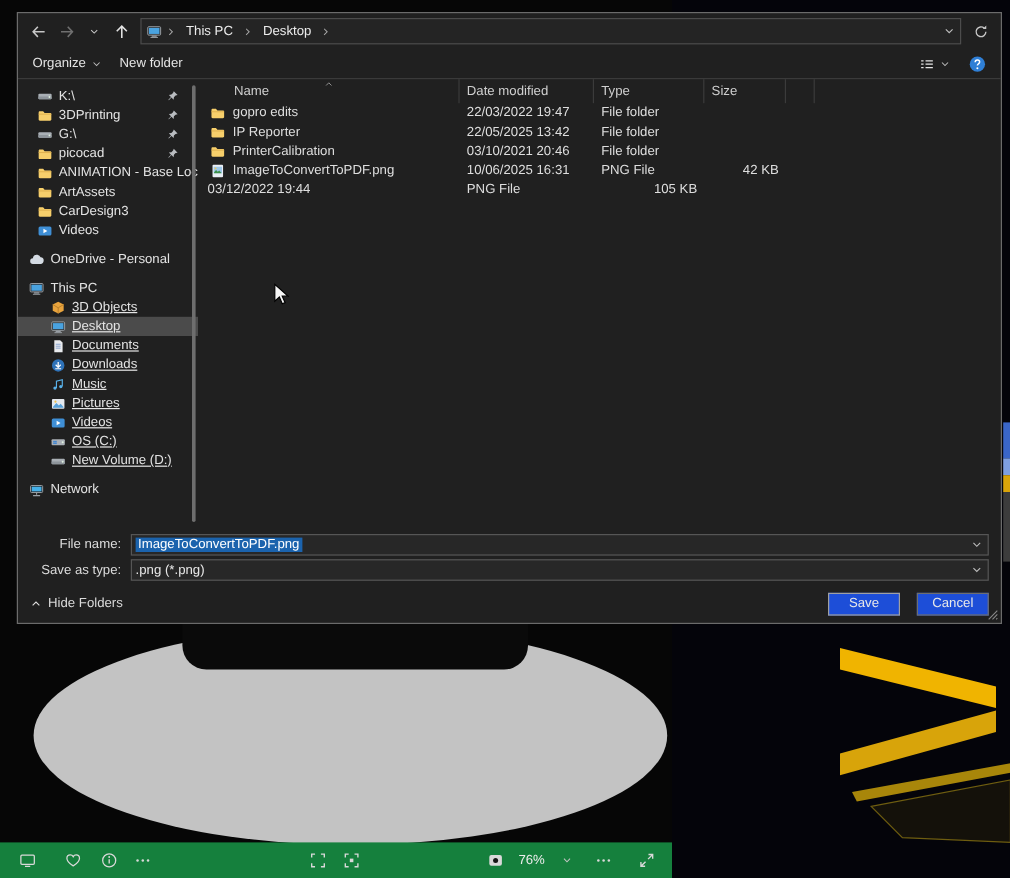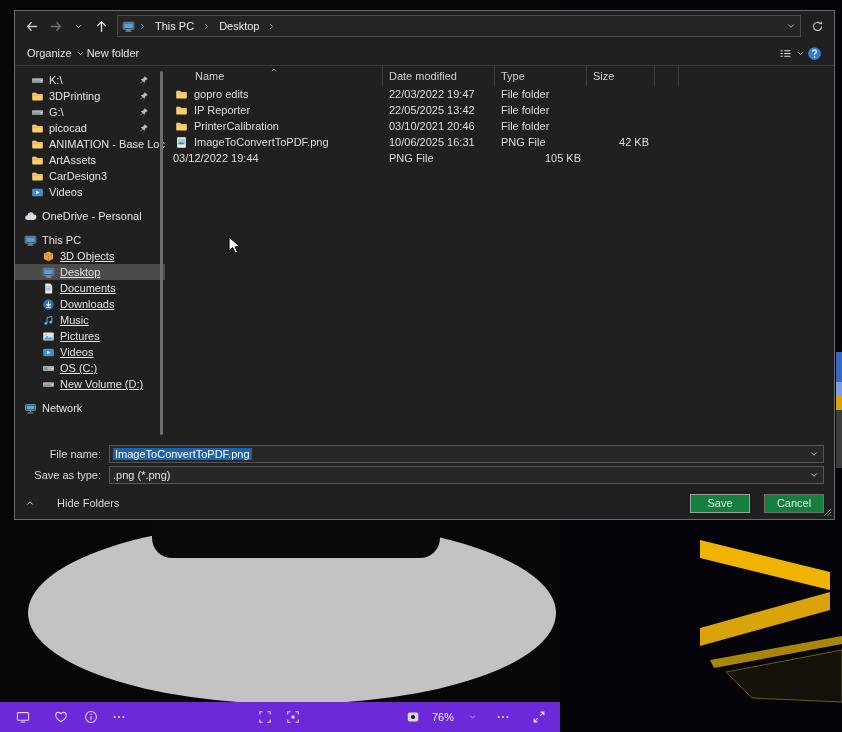--- a/index.html
+++ b/index.html
@@ -12,21 +12,21 @@
   
   .photo-area{ position:absolute; left:0; top:0; width:560px; height:732px; background:#060606; }
   .photo-ellipse{ position:absolute; left:28px; top:522px; width:528px; height:182px; background:#c3c3c3; border-radius:50%; }
   .photo-hat{ position:absolute; left:152px; top:498px; width:288px; height:60px; background:#0a0a0a; border-radius:0 0 20px 20px; }
   .art{ position:absolute; left:560px; top:520px; }
   .sliver{ position:absolute; left:836px; width:6px; }
   .s1{ top:352px; height:30px; background:#3a66c8; }
   .s2{ top:382px; height:14px; background:#7e9fe0; }
   .s3{ top:396px; height:14px; background:#d9a40a; }
   .s4{ top:410px; height:58px; background:#3c3c3c; }
-  .vtoolbar{ position:absolute; left:0; top:702px; width:560px; height:30px; background:#6d28d9; color:#d9d9d9; }
+  .vtoolbar{ position:absolute; left:0; top:702px; width:560px; height:30px; background:#15803d; color:#d9d9d9; }
   .vbtn{ position:absolute; top:50%; transform:translateY(-50%); display:flex; align-items:center; gap:3px; }
   .ic14{ width:14px; height:14px; }
   .vzoom{ color:#ededed; font-size:11px; }
   
   .dlg{
     position:absolute; left:14px; top:10px; width:821px; height:510px; z-index:5;
     background:#202020; border:1px solid #6b6b6b; display:flex; flex-direction:column;
   }
   .titlebar{ height:26px; display:flex; align-items:center; padding-left:8px; flex:0 0 auto; }
   .ic13{ width:13px; height:13px; flex:0 0 auto; }
@@ -38,21 +38,21 @@
   .ic9{ width:9px; height:9px; }
   .lit{ color:#c6c6c6; } .dim{ color:#6f6f6f; } .bright{ color:#e2e2e2; }
   .address{ flex:1; height:22px; border:1px solid #4c4c4c; background:#242424; display:flex; align-items:center; padding:0 4px; gap:3px; margin:0 2px; min-width:0; }
   .crumb{ padding:0 5px; color:#ececec; white-space:nowrap; }
   .cchev{ width:9px; height:9px; color:#a8a8a8; flex:0 0 auto; }
   .addr-chev{ margin-left:auto; width:10px; height:10px; color:#bdbdbd; flex:0 0 auto; }
   .searchbox{ width:170px; height:22px; border:1px solid #4c4c4c; background:#1d1d1d; display:flex; align-items:center; padding:0 6px; gap:4px; flex:0 0 auto; }
   .searchbox input{ flex:1; min-width:0; background:transparent; border:none; outline:none; color:#ddd; font:inherit; }
   .searchbox input::placeholder{ color:#8b8b8b; }
   .sic{ width:12px; height:12px; color:#b5b5b5; flex:0 0 auto; }
-  .tbar{ height:25px; display:flex; align-items:center; padding:0 12px; gap:2px; border-bottom:1px solid #3a3a3a; flex:0 0 auto; }
+  .tbar{ height:25px; display:flex; align-items:center; padding:0 12px; gap:15px; border-bottom:1px solid #3a3a3a; flex:0 0 auto; }
   .tbtn{ display:flex; align-items:center; gap:4px; color:#e4e4e4; }
   .tchev{ width:9px; height:9px; color:#bdbdbd; }
   .tspacer{ flex:1; }
   .helpic{ width:15px; height:15px; }
   
   .main{ flex:1; display:flex; min-height:0; }
   .sidebar{ width:150px; position:relative; padding-top:6px; flex:0 0 auto; overflow:hidden; }
   .sitem{ height:16px; display:flex; align-items:center; gap:5px; padding-left:16px; }
   .sitem.top{ padding-left:9px; }
   .sitem.child{ padding-left:27px;text-decoration:underline; }
@@ -74,24 +74,24 @@
   
   .fields{ padding:6px 10px 3px 10px; flex:0 0 auto; display:flex; flex-direction:column; gap:3px; }
   .frow{ display:grid; grid-template-columns:84px 1fr; align-items:center; }
   .flabel{ text-align:right; padding-right:8px; color:#dcdcdc; }
   .fbox{ position:relative; height:18px; background:#272727; border:1px solid #565656; display:flex; align-items:center; padding:0 20px 0 3px; }
   .fsel{ background:#1b63ad; color:#fff; padding:0 2px; white-space:nowrap; }
   .fval{ color:#e8e8e8; white-space:nowrap; }
   .fchev{ position:absolute; right:4px; top:50%; transform:translateY(-50%); width:10px; height:10px; color:#bdbdbd; }
   
   .dfooter{ height:32px; display:flex; align-items:center; padding:0 10px; gap:10px; flex:0 0 auto; position:relative; }
-  .hidef{ display:flex; align-items:center; gap:22px; color:#dadada; }
+  .hidef{ display:flex; align-items:center; gap:5px; color:#dadada; }
   .ic10{ width:10px; height:10px; }
   .fspacer{ flex:1; }
-  .btn{ width:60px; height:19px; background:#15803d; border:1px solid #6e6e6e; color:#e8e8e8; font:inherit; padding:0; }
+  .btn{ width:60px; height:19px; background:#1d4ed8; border:1px solid #6e6e6e; color:#e8e8e8; font:inherit; padding:0; }
   .btn.save{ border-color:#a0a0a0; margin-right:4px; }
   .grip{ position:absolute; right:2px; bottom:2px; width:9px; height:9px; color:#8a8a8a; }
   .cursor{ position:absolute; left:228px; top:236px; z-index:20; width:13px; height:19px; }
 </style>
 </head>
 <body>
 
 <svg width="0" height="0" style="position:absolute">
 <defs>
   <symbol id="i-folder" viewBox="0 0 16 16">

